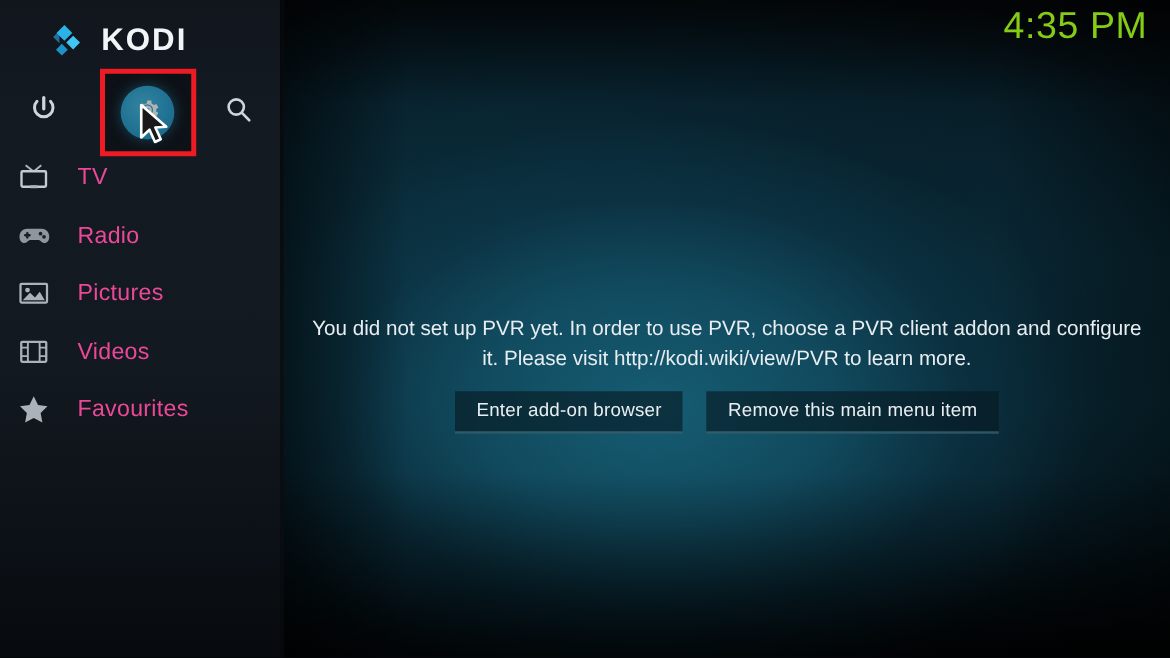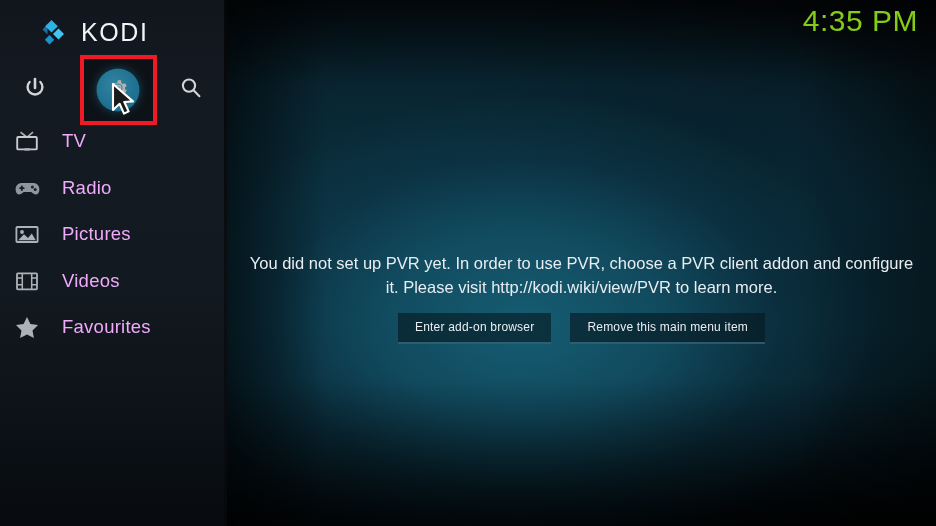--- a/index.html
+++ b/index.html
@@ -90,21 +90,21 @@
   .brand-logo {
     width: 34px;
     height: 32px;
     position: relative;
     margin-right: 9px;
   }
   .brand-name {
     color: #f2f5f7;
     font-size: 25px;
     letter-spacing: 1.6px;
-    font-weight: 400;
+    font-weight: 700;
     line-height: 1;
   }
 
   
   .topbar {
     position: absolute;
     left: 0;
     top: 55px;
     width: 227px;
     height: 70px;
@@ -178,21 +178,21 @@
     width: 32px;
     height: 28px;
     display: flex;
     align-items: center;
     justify-content: center;
     flex: 0 0 32px;
     opacity: 0.92;
   }
   .menu-label {
     margin-left: 19px;
-    color: #f0abfc;
+    color: #ec4899;
     font-size: 18.5px;
     font-weight: 400;
     letter-spacing: 0.25px;
     white-space: nowrap;
   }
 
   
   .clock {
     position: absolute;
     right: 18px;
@@ -227,21 +227,21 @@
     display: flex;
     justify-content: center;
     gap: 19px;
   }
   .pvr-button {
     background: rgba(6,24,33,0.62);
     border: none;
     border-bottom: 2px solid rgba(92,150,172,0.45);
     color: #e8eef2;
     font-family: "Liberation Sans", sans-serif;
-    font-size: 12px;
+    font-size: 15px;
     padding: 8px 17px 9px 17px;
     line-height: 1;
     letter-spacing: 0.2px;
     cursor: pointer;
   }
 </style>
 </head>
 <body>
 
 <div id="app">

